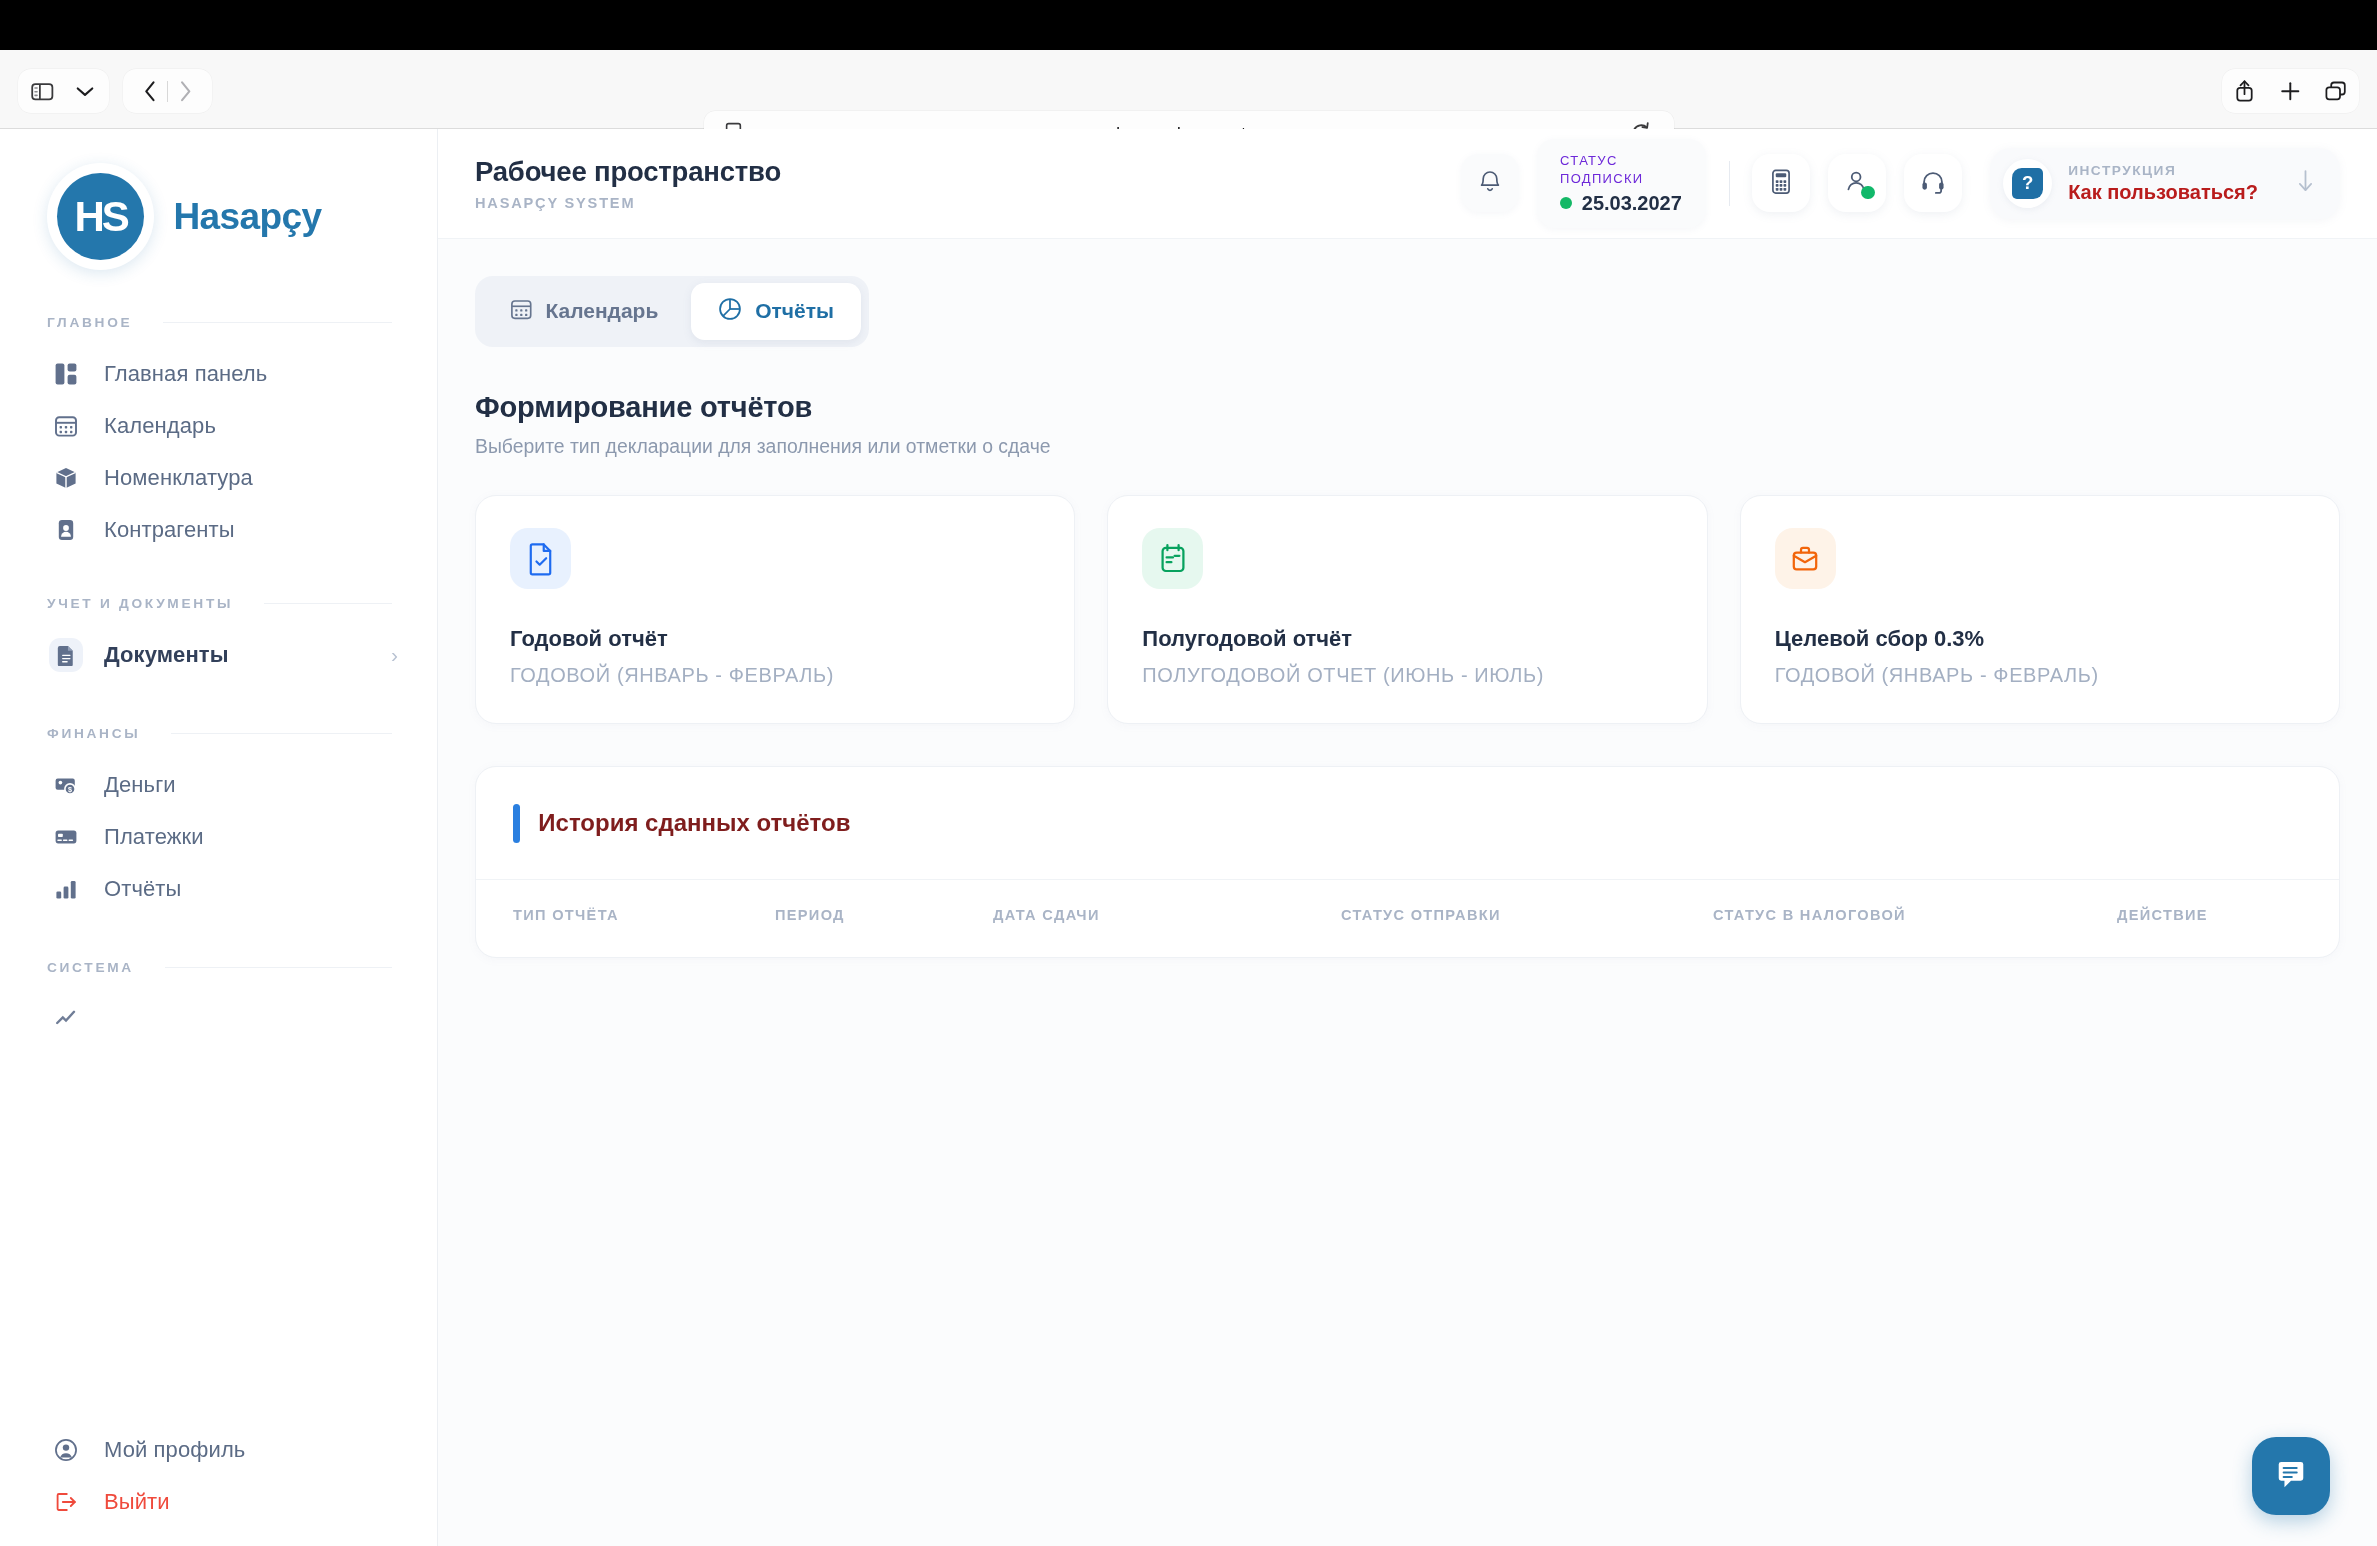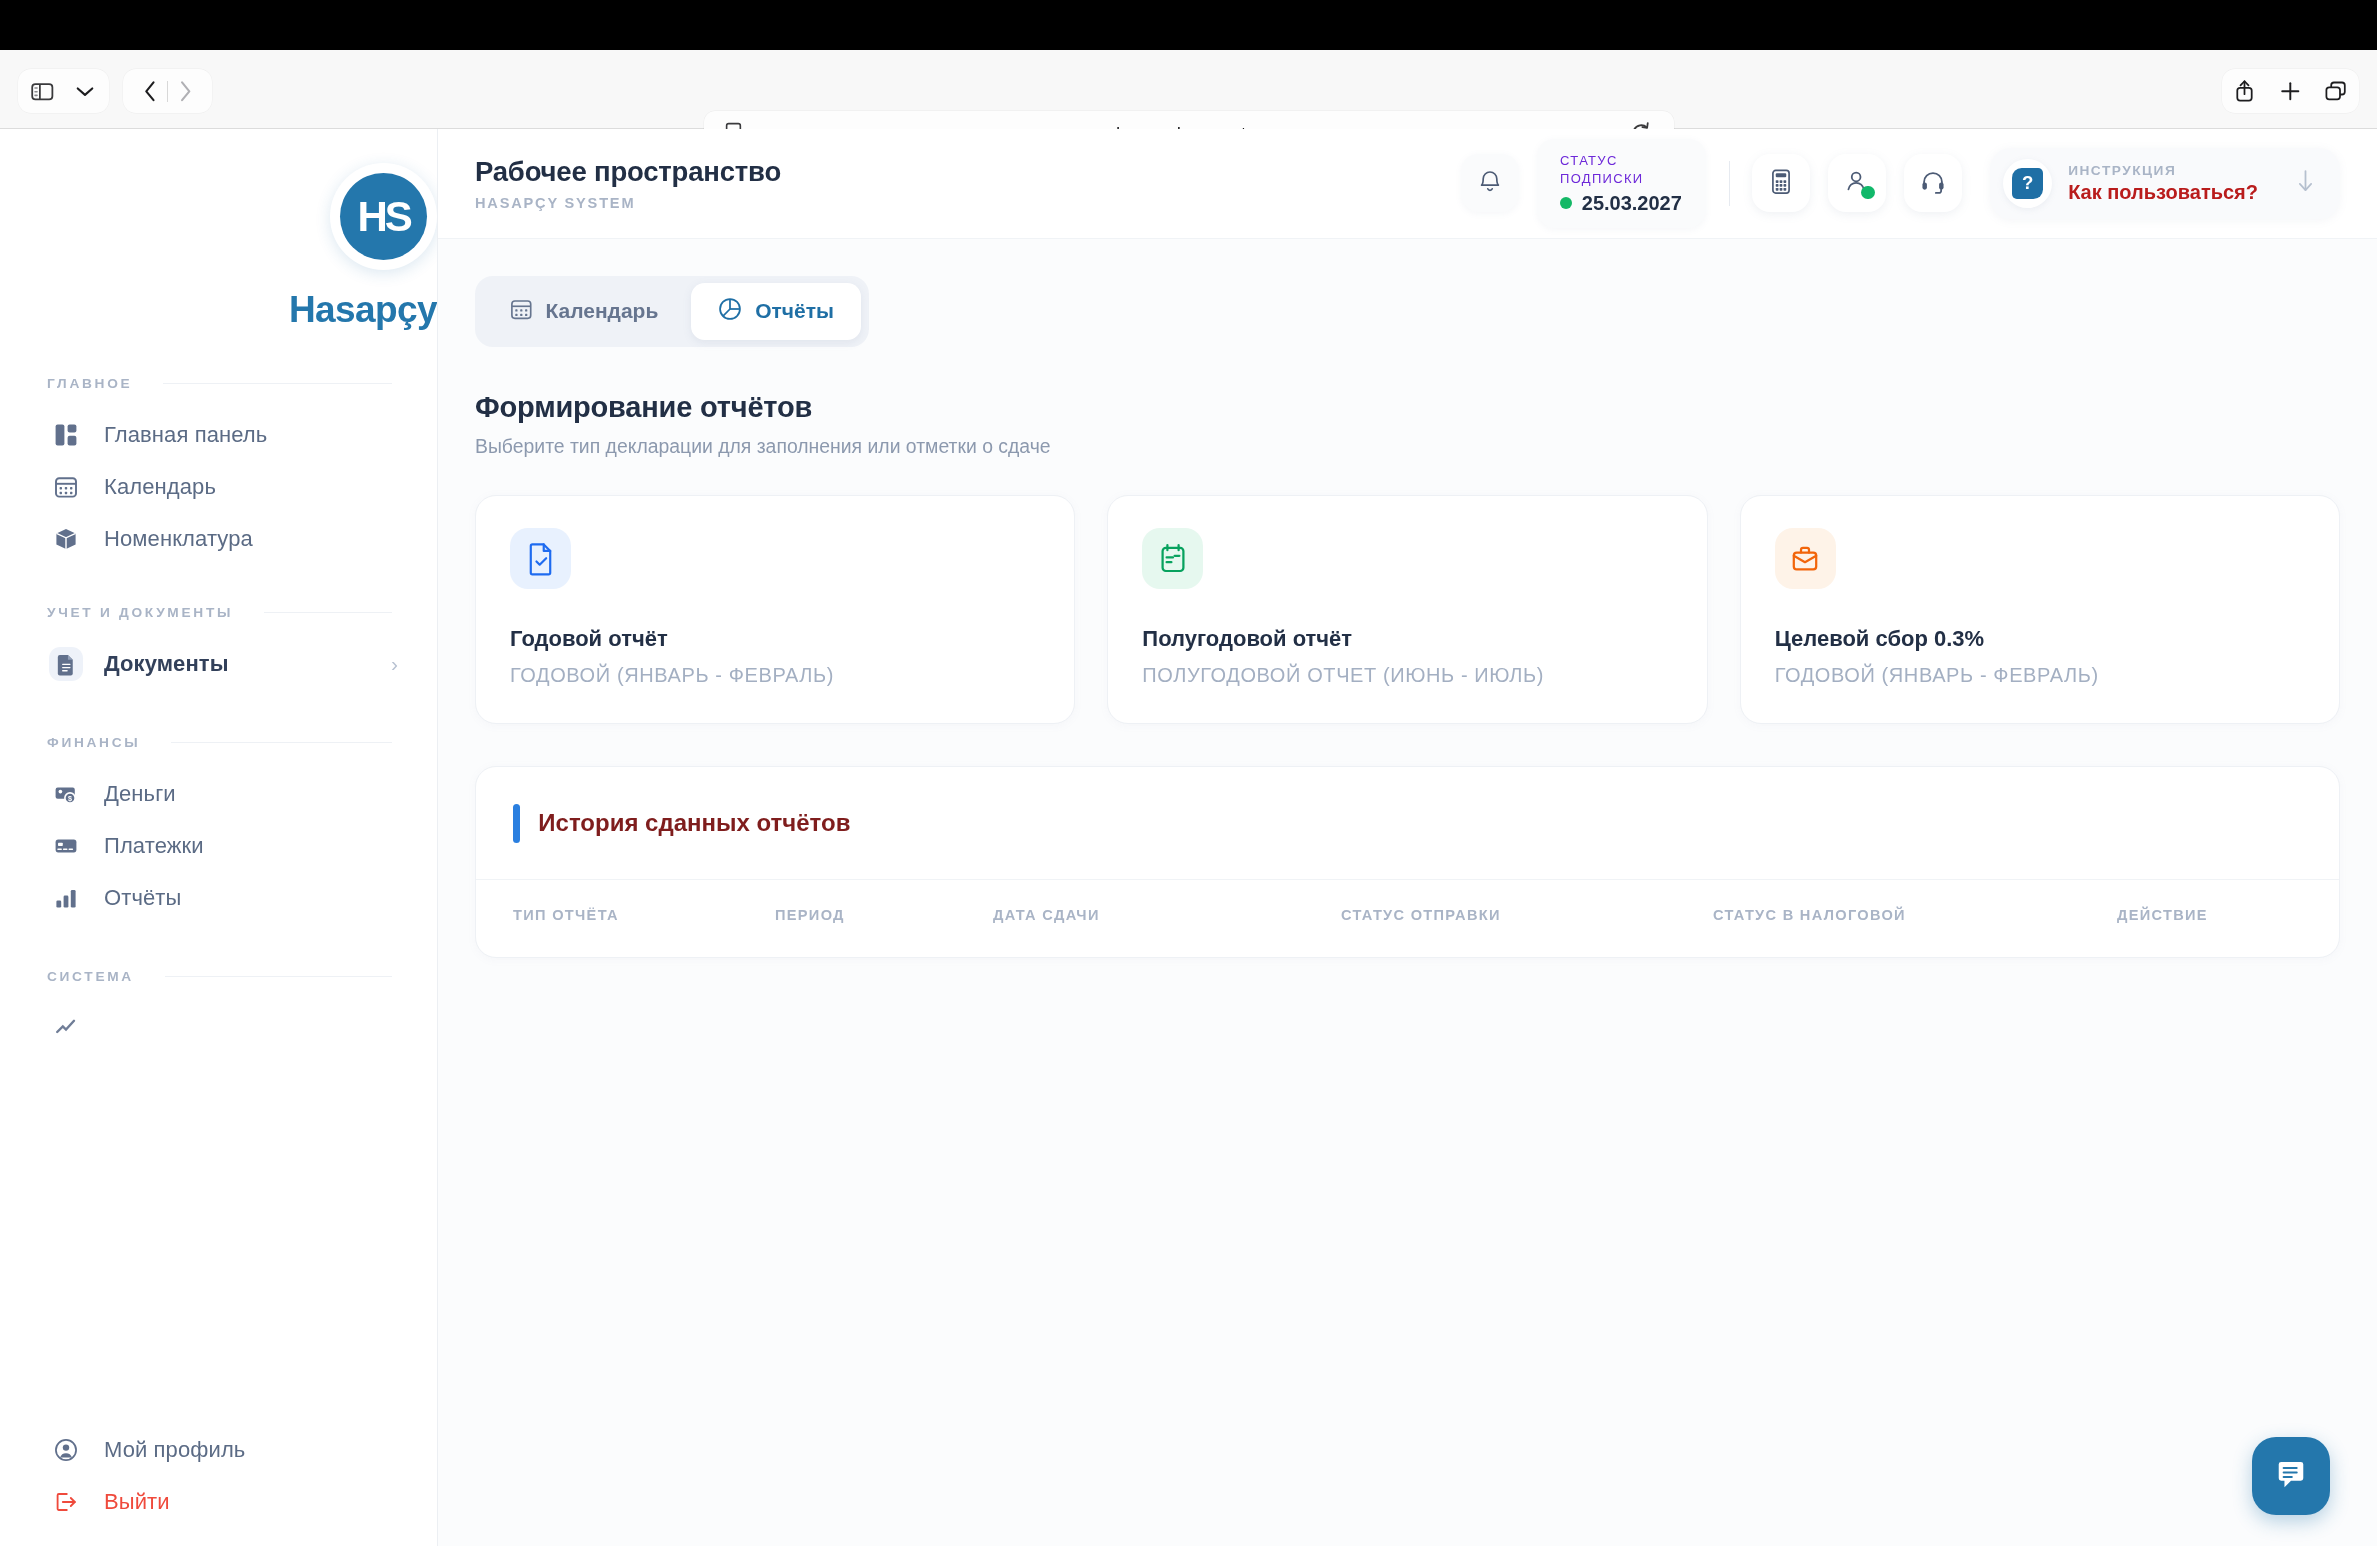--- a/index.html
+++ b/index.html
@@ -64,23 +64,22 @@
 
   
   .sidebar {
     position: absolute; left: 0; top: 0;
     width: 438px; height: 1417px;
     background: #ffffff;
     border-right: 0.8px solid #eceff3;
     overflow: hidden;
   }
   .brand {
-    display: flex; align-items: flex-end; gap: 19.4px;
+    display: flex; align-items: center; gap: 19.4px;
     padding: 34px 0 0 47px;
-    flex-direction: column;
   }
   .brand-logo {
     width: 107px; height: 107px; border-radius: 50%;
     background: #ffffff;
     box-shadow: 0 3.2px 14.6px rgba(36,110,165,0.16);
     display: flex; align-items: center; justify-content: center;
   }
   .brand-logo-inner {
     width: 87px; height: 87px; border-radius: 50%;
     background: #2477ac;
@@ -401,20 +400,30 @@
         <span class="nav-icon">
           <svg width="24" height="24" viewBox="0 0 30 30" fill="none">
             <path d="M15 2.5 L27 8 L27 22 L15 27.5 L3 22 L3 8 Z" fill="#61708c"></path>
             <path d="M3 8 L15 13.5 L27 8" stroke="#ffffff" stroke-width="1.8" fill="none"></path>
             <path d="M15 13.5 L15 27.5" stroke="#ffffff" stroke-width="1.8"></path>
           </svg>
         </span>
         <span class="nav-label">Номенклатура</span>
       </div>
 
+      <div class="nav-item">
+        <span class="nav-icon">
+          <svg width="24" height="24" viewBox="0 0 30 30" fill="none">
+            <rect x="6" y="2.5" width="18" height="25" rx="4" fill="#61708c"></rect>
+            <circle cx="15" cy="12.5" r="3.6" fill="#ffffff"></circle>
+            <path d="M8.8 23.5a6.2 6.2 0 0 1 12.4 0z" fill="#ffffff"></path>
+          </svg>
+        </span>
+        <span class="nav-label">Контрагенты</span>
+      </div>
     </div>
 
     <div class="nav-section-label" style="margin-top:40px">
       <span>УЧЕТ И ДОКУМЕНТЫ</span>
       <span class="rule"></span>
     </div>
 
     <div style="margin-top:18px">
       <div class="nav-item active">
         <span class="nav-icon">

